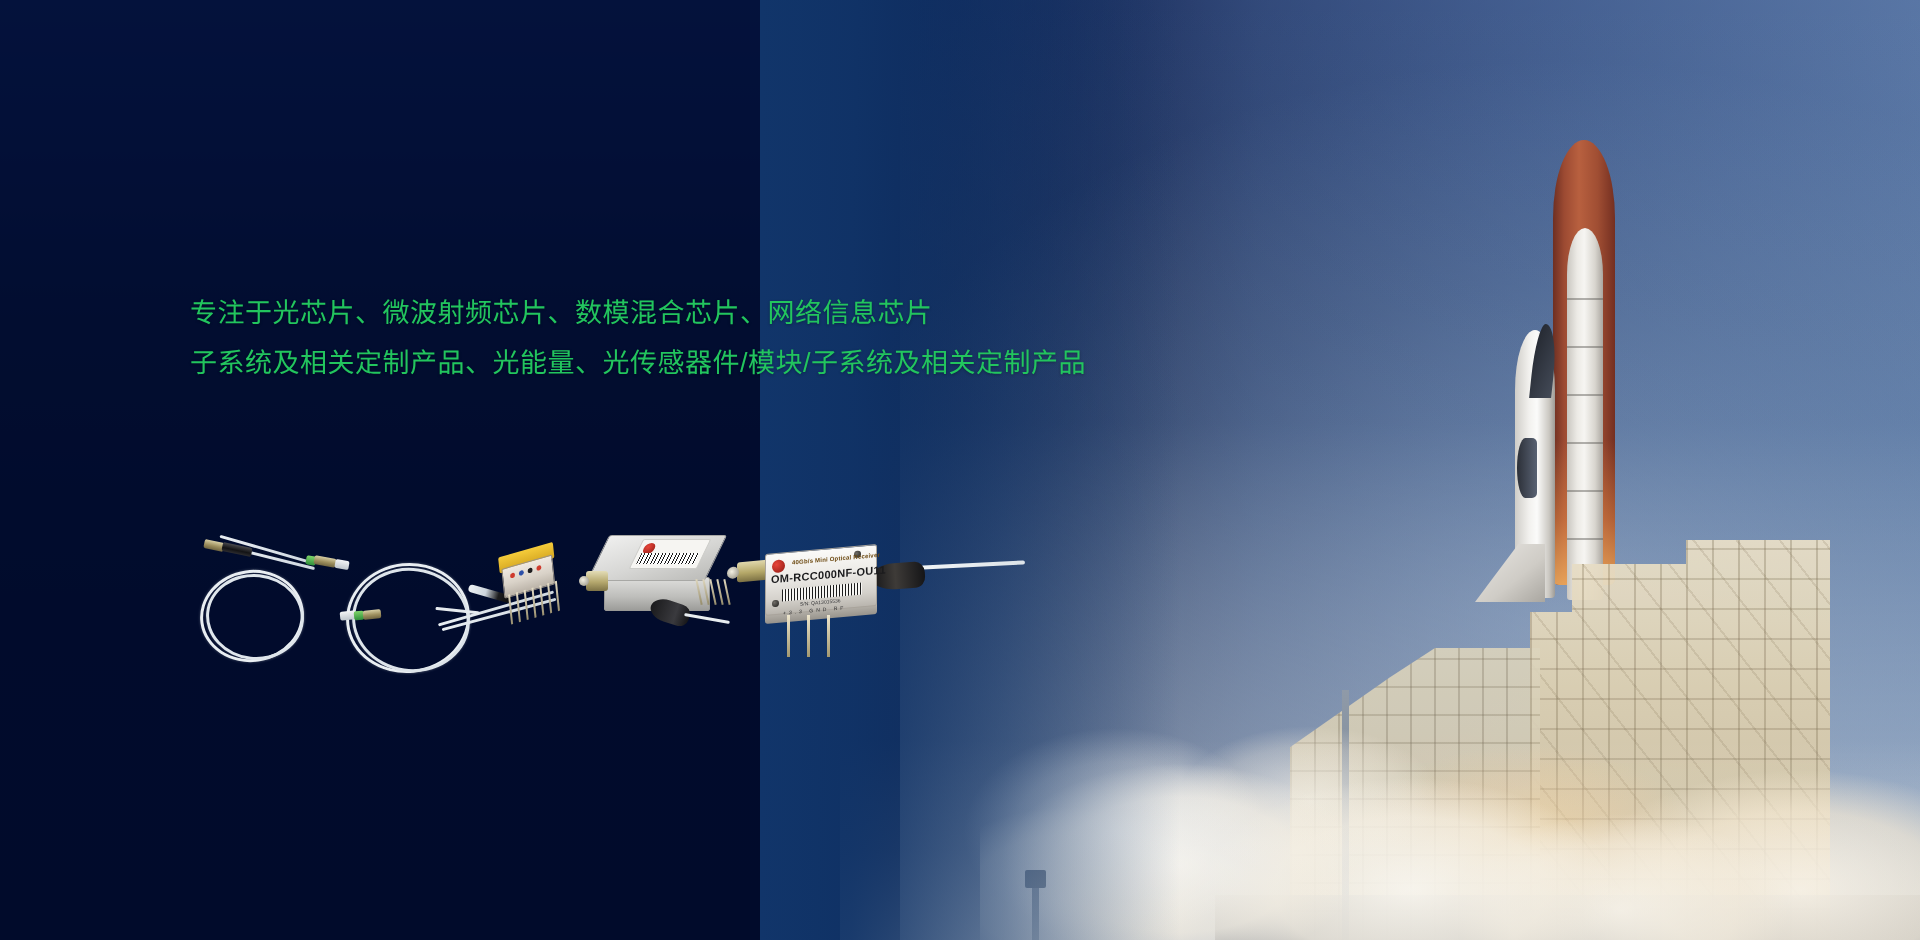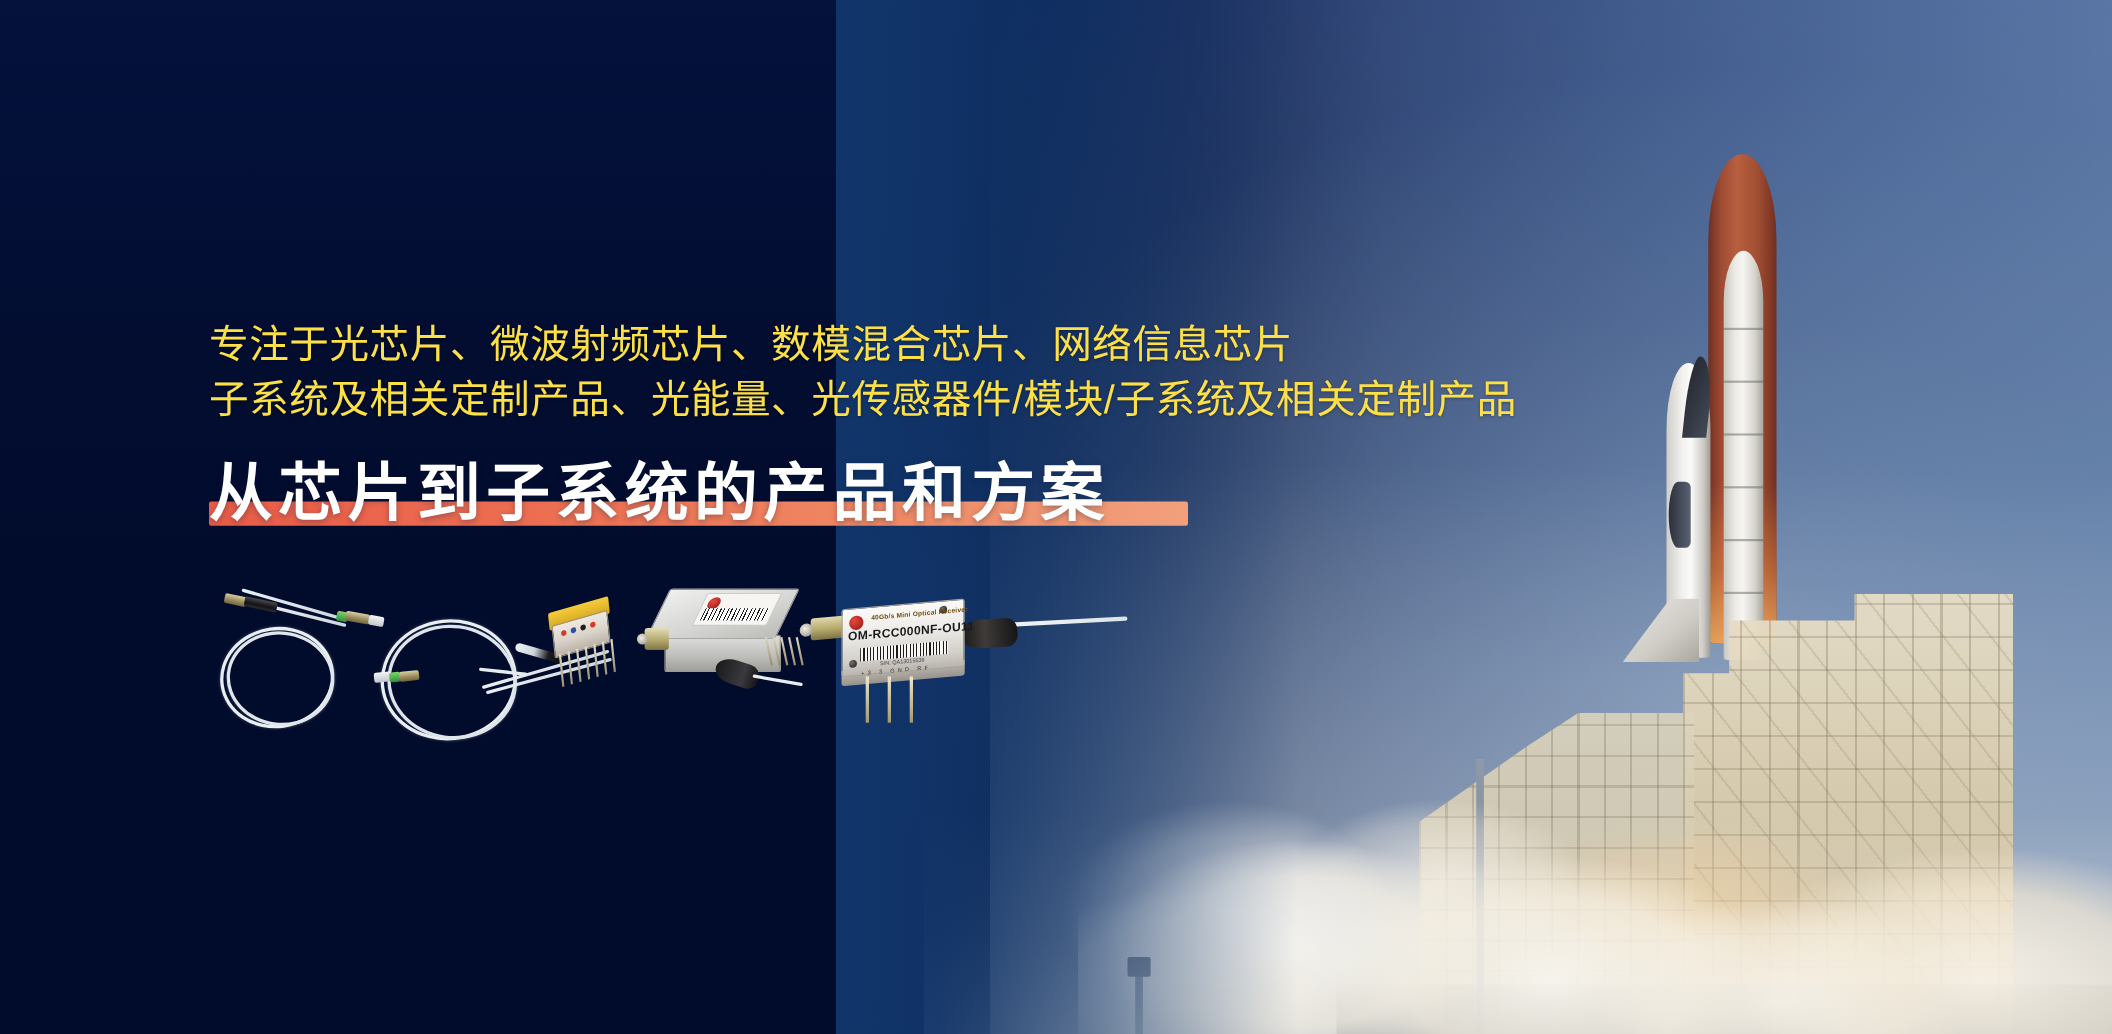--- a/index.html
+++ b/index.html
@@ -158,22 +158,22 @@
   }
 
   
   .copy {
     position: absolute;
     left: 190px;
     top: 288px;
     width: 1100px;
   }
   .sub-line {
-    color: #fde047;
-    font-size: 36px;
+    color: #22c55e;
+    font-size: 27px;
     line-height: 50px;
     letter-spacing: 0.5px;
     white-space: nowrap;
     text-shadow: 0 1px 3px rgba(0,0,0,0.32);
   }
   .headline-wrap {
     position: relative;
     margin-top: 24px;
     display: inline-block;
   }
@@ -446,24 +446,20 @@
   <div class="plume"></div>
   <div class="plume-left"></div>
   <div class="lamp"></div>
   <div class="ground-haze"></div>
   <div class="fade-left"></div>
 
   <div class="copy">
     <div class="sub-line">专注于光芯片、微波射频芯片、数模混合芯片、网络信息芯片</div>
     <div class="sub-line">子系统及相关定制产品、光能量、光传感器件/模块/子系统及相关定制产品</div>
 
-    <div class="headline-wrap">
-      <div class="headline-bar"></div>
-      <div class="headline">从芯片到子系统的产品和方案</div>
-    </div>
   </div>
 
   <div class="products">
 
     <div class="product p1">
       <div class="coil a"></div>
       <div class="coil b"></div>
       <div class="lead l1"></div>
       <div class="lead l2"></div>
       <div class="conn-metal"></div>

